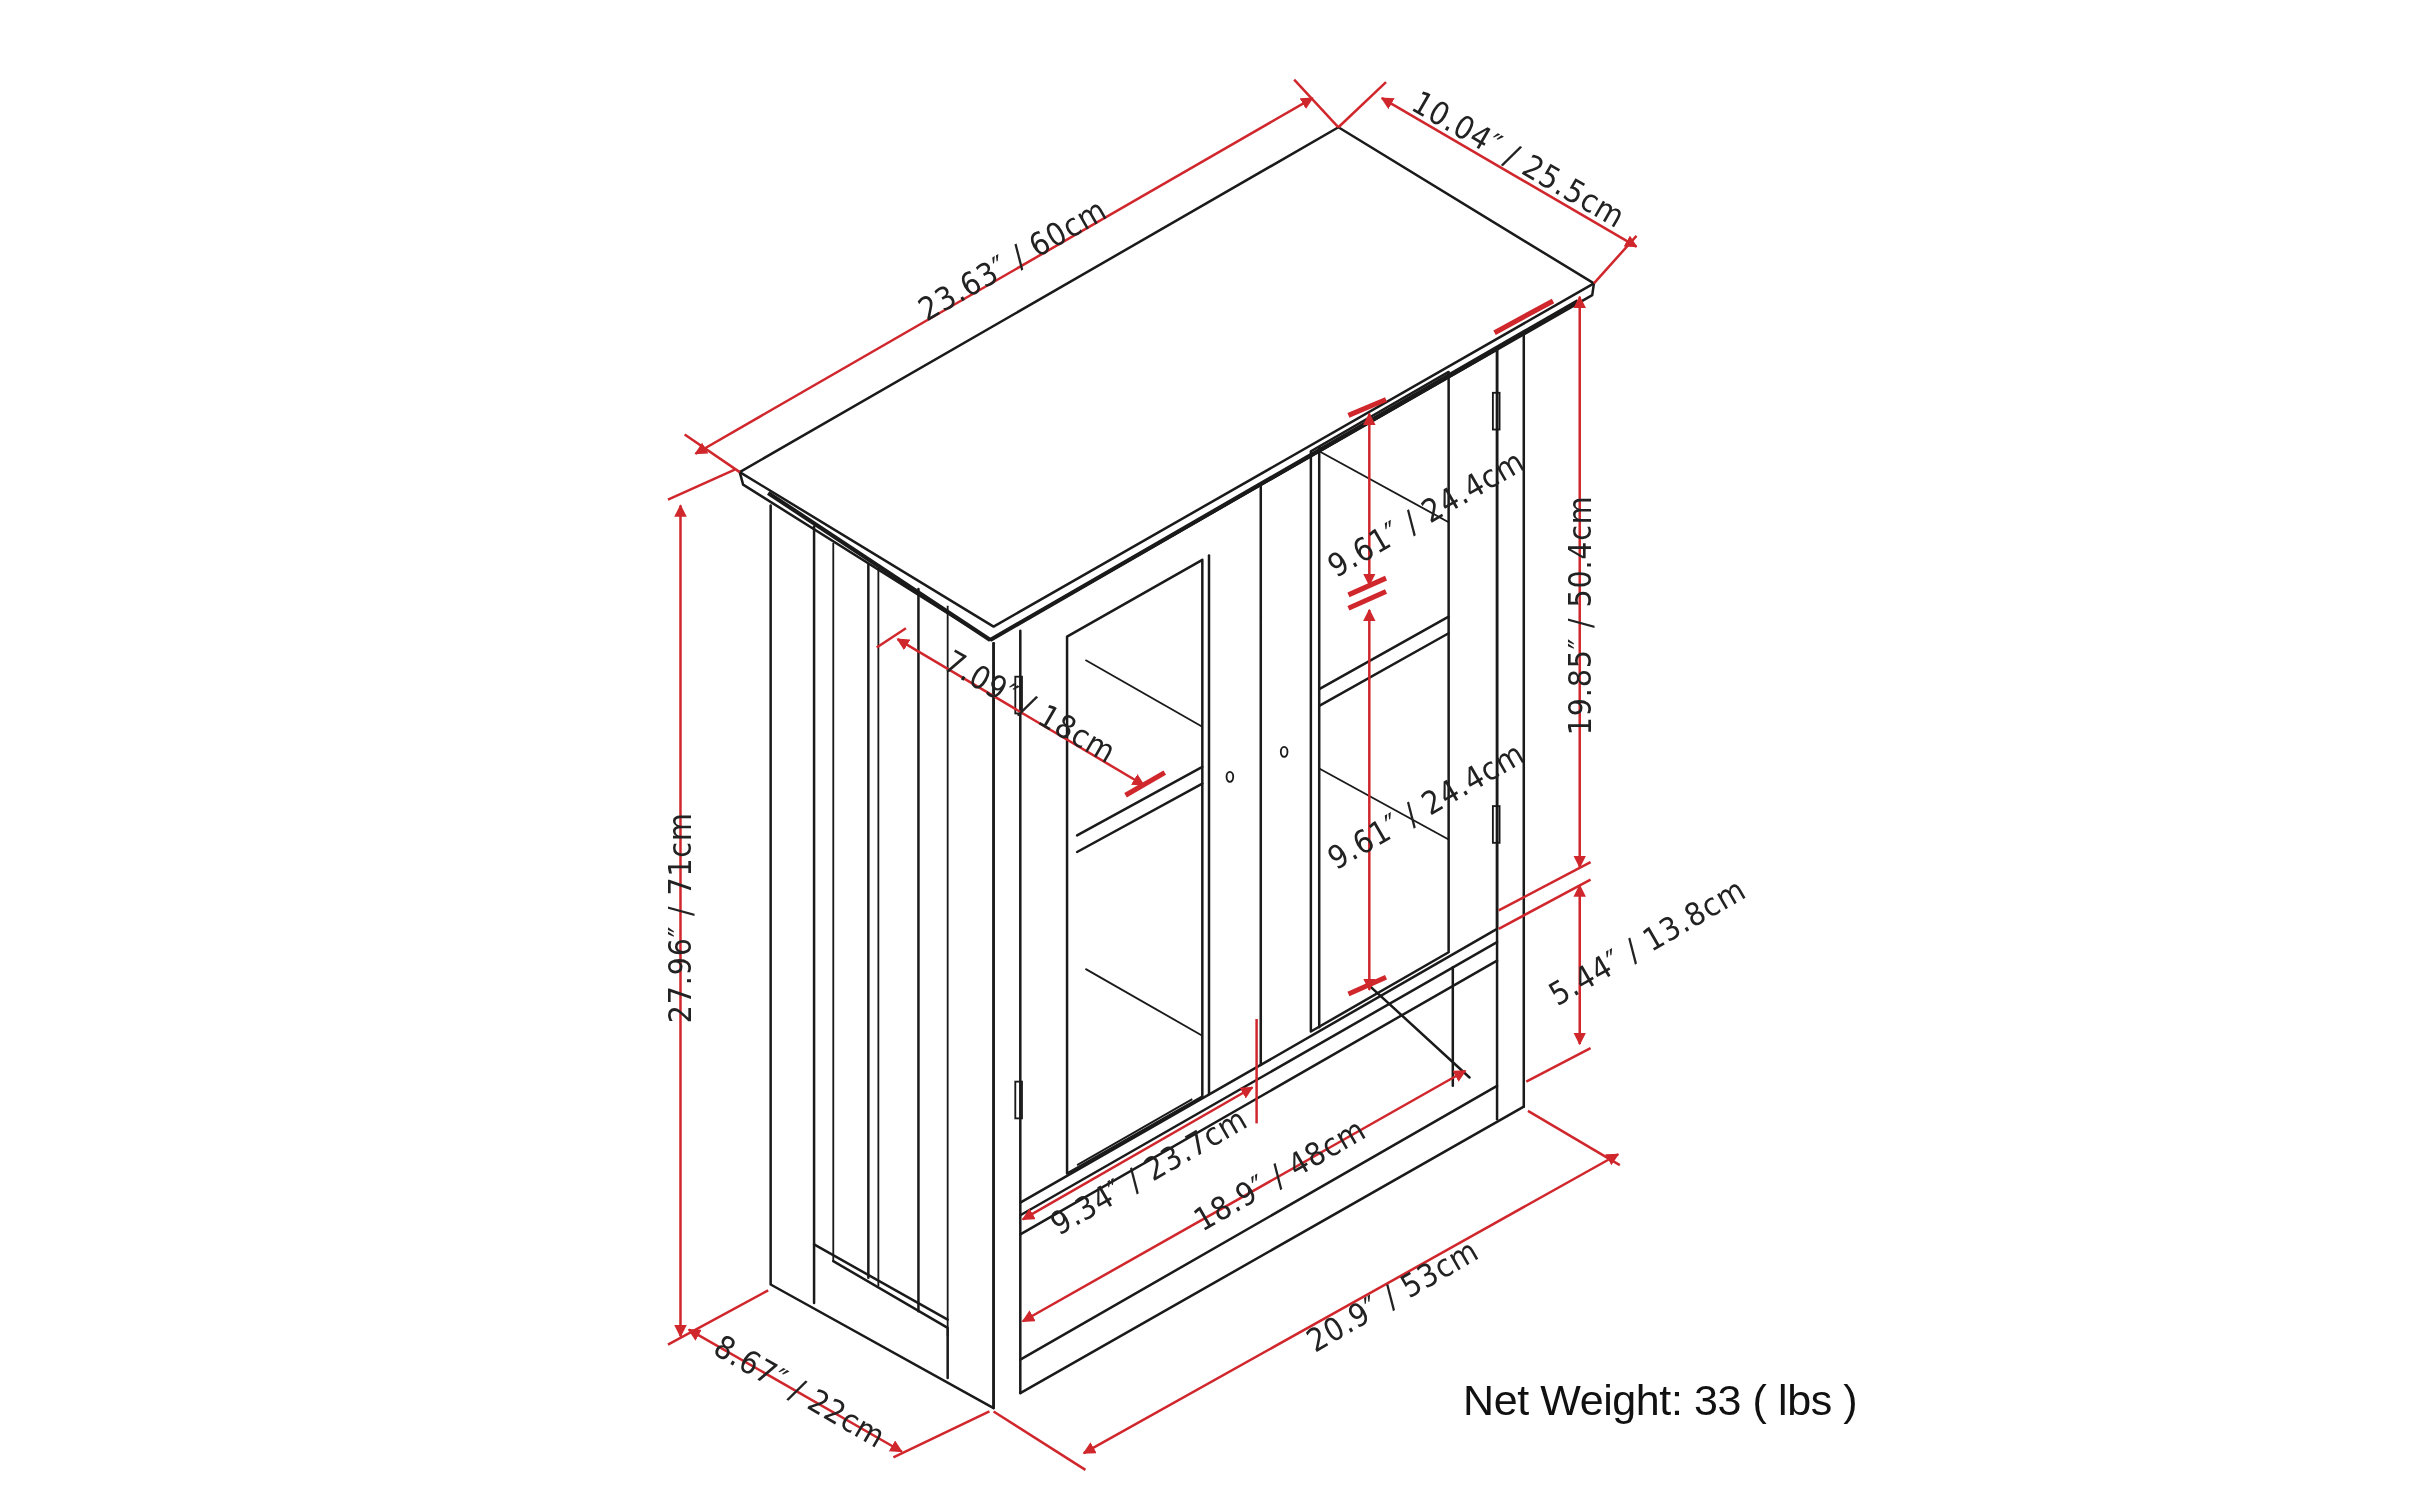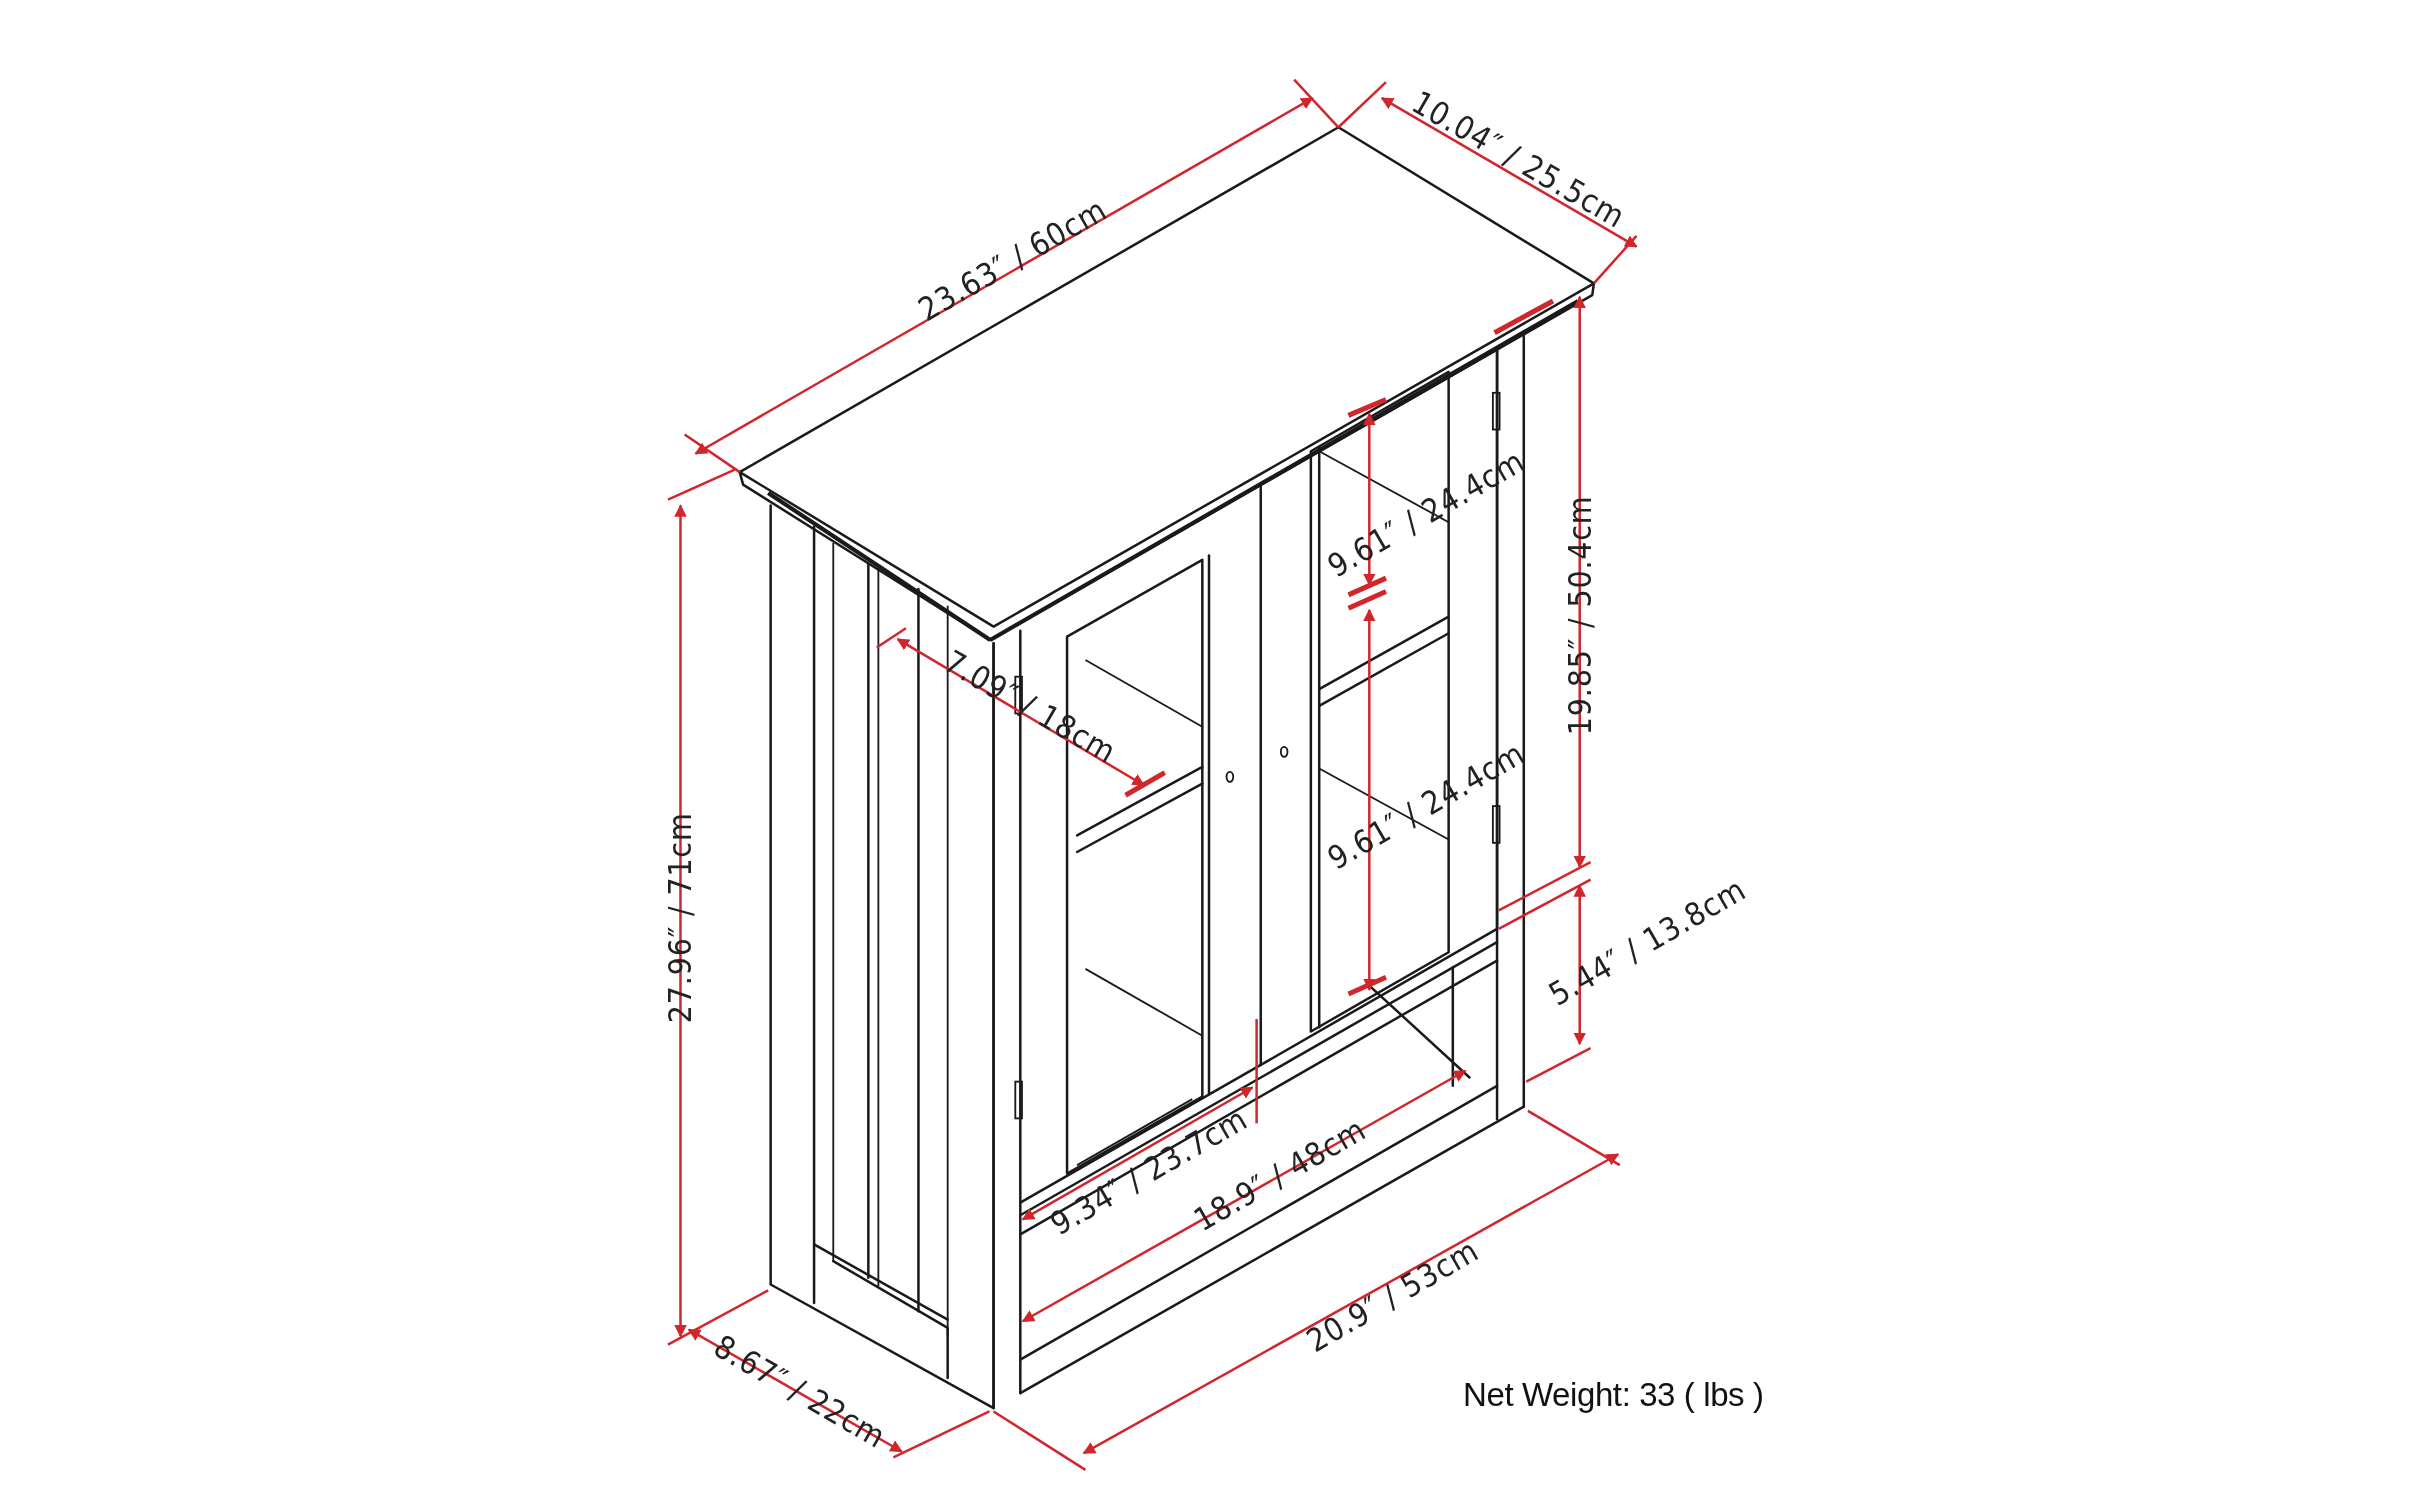--- a/index.html
+++ b/index.html
@@ -5,21 +5,21 @@
     html, body { margin: 0; padding: 0; background: #ffffff; }
     body { width: 2413px; height: 1512px; overflow: hidden; position: relative; font-family: "DejaVu Sans", sans-serif; }
     #diagram { position: absolute; left: 0; top: 0; width: 2413px; height: 1512px; }
     .ln { stroke: #1a1a1a; stroke-width: 3; fill: none; stroke-linejoin: round; stroke-linecap: round; }
     .ln-thin { stroke: #1a1a1a; stroke-width: 2.2; fill: none; }
     .ln-thick { stroke: #1a1a1a; stroke-width: 5; fill: none; }
     .dim { stroke: #d0272d; stroke-width: 3; fill: none; }
     .dim-bar { stroke: #d0272d; stroke-width: 6; fill: none; }
     .arrow { fill: #d0272d; }
     .lbl { font-family: "DejaVu Sans Condensed", "DejaVu Sans", sans-serif; font-size: 38px; fill: #222; letter-spacing: 1px; }
-    .weight { position: absolute; left: 1463px; top: 1376px; font-family: "Liberation Sans", sans-serif; font-size: 33px; color: #111; letter-spacing: -0.4px; }
+    .weight { position: absolute; left: 1463px; top: 1376px; font-family: "Liberation Sans", sans-serif; font-size: 43px; color: #111; letter-spacing: -0.4px; }
   </style>
 </head>
 <body>
 
 <svg id="diagram" viewBox="0 0 2890 1810" xmlns="http://www.w3.org/2000/svg">
   <defs>
     <marker id="ah" viewBox="0 0 10 10" refX="9" refY="5" markerWidth="5" markerHeight="5" orient="auto-start-reverse">
       <path d="M0,0 L10,5 L0,10 z" class="arrow"></path>
     </marker>
   </defs>

